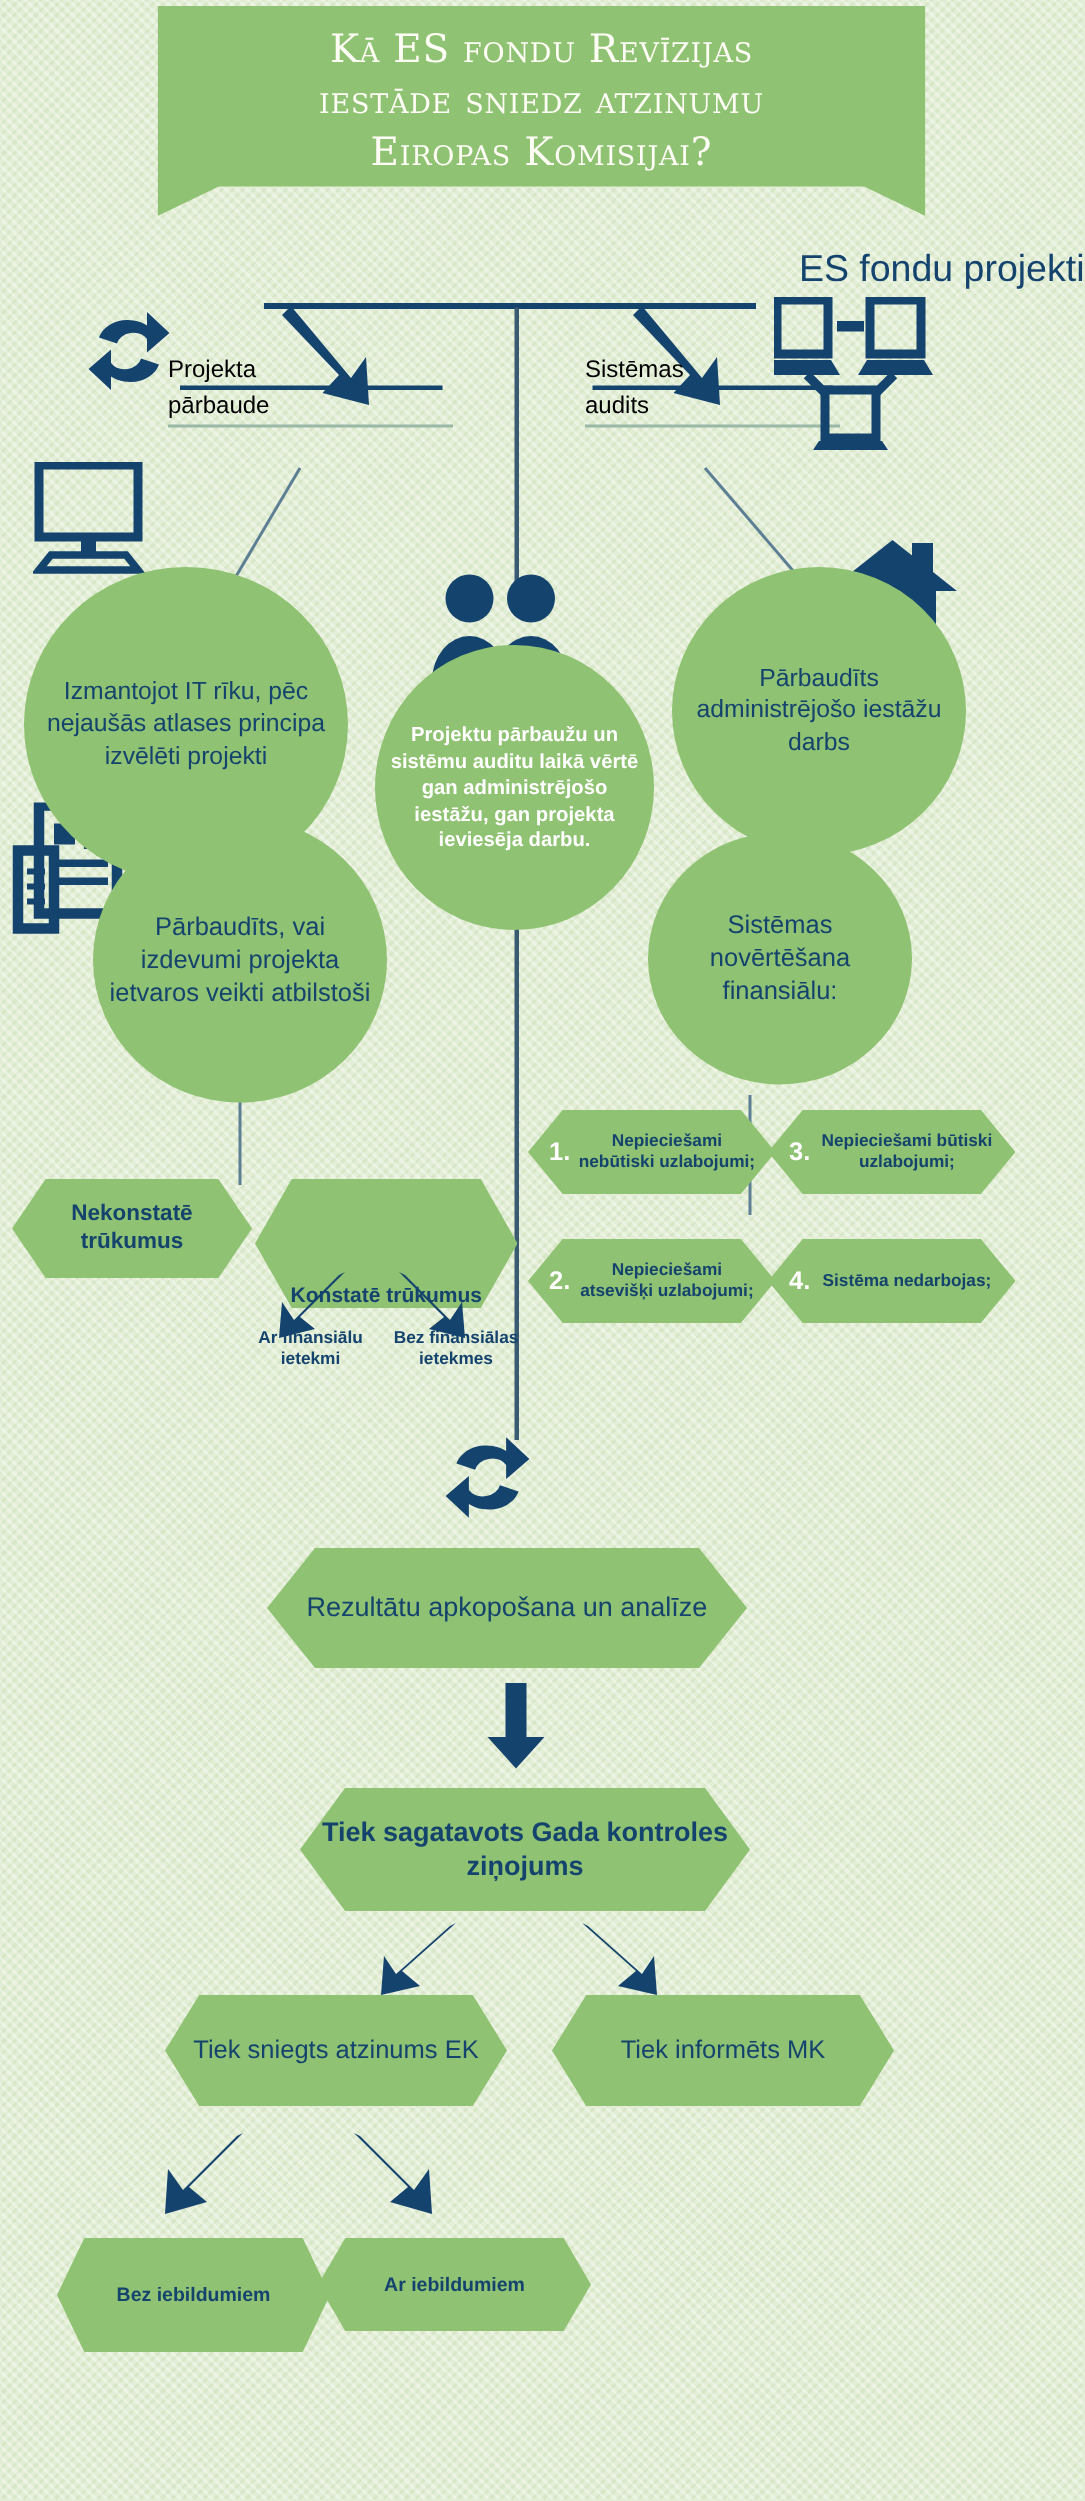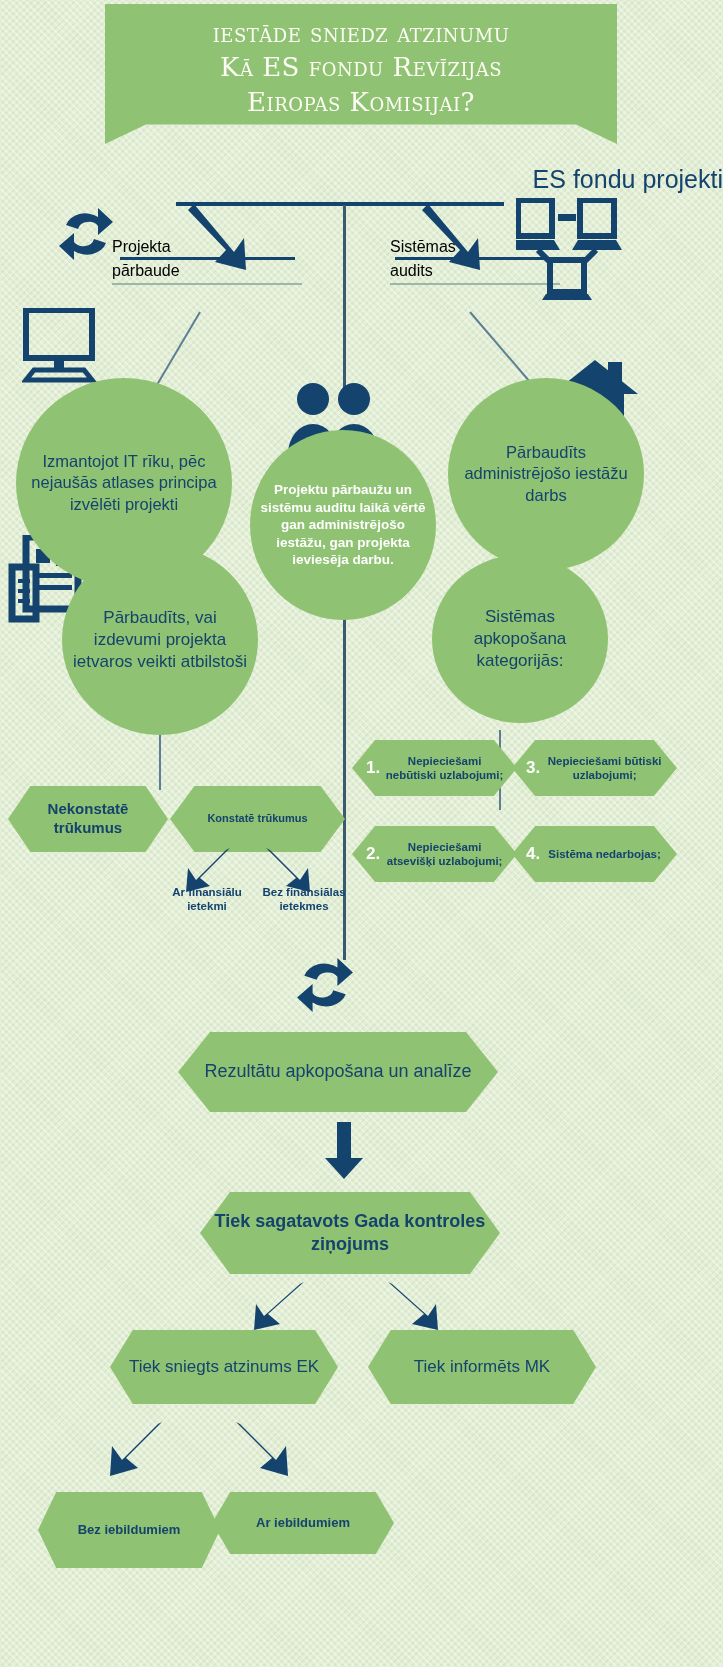--- a/index.html
+++ b/index.html
@@ -78,21 +78,21 @@
   .hex {
     background: #8fc272;
     clip-path: polygon(14% 0, 86% 0, 100% 50%, 86% 100%, 14% 100%, 0 50%);
     display: flex; align-items: center; justify-content: center;
     text-align: center; color: #14436e;
   }
   .hex.flat { clip-path: polygon(10% 0, 90% 0, 100% 50%, 90% 100%, 10% 100%, 0 50%); }
   .hex-label { padding: 0 6px; }
 
   #hex-nekonstate { left: 8px;   top: 786px; width: 160px; height: 66px; font-size: 15px; font-weight: bold; line-height: 1.25; }
-  #hex-konstate   { left: 170px; top: 786px; width: 175px; height: 66px; font-size: 11px; font-weight: bold; line-height: 1.25; }
+  #hex-konstate   { left: 170px; top: 786px; width: 175px; height: 86px; font-size: 14px; font-weight: bold; line-height: 1.25; align-items: flex-end; }
 
   .cat-hex {
     height: 56px; font-size: 11.5px; font-weight: bold; line-height: 1.22;
     position: absolute;
     display: flex; align-items: center;
   }
   .cat-num {
     color: #ffffff; font-size: 17px; font-weight: bold;
     margin-left: 14px; margin-right: 4px; flex: 0 0 auto;
   }
@@ -130,22 +130,22 @@
   
   .arrow { position: absolute; }
 </style>
 </head>
 <body>
 
 <div id="texture"></div>
 
 <div class="abs" id="title-banner">
   <div id="title-text">
+    <div>Kā ES fondu Revīzijas</div>
     <div>iestāde sniedz atzinumu</div>
-    <div>Kā ES fondu Revīzijas</div>
     <div>Eiropas Komisijai?</div>
   </div>
 </div>
 
 <div class="abs" id="top-label">ES fondu projekti</div>
 <div class="abs" id="top-rule"></div>
 <div class="abs" id="center-spine-1"></div>
 <div class="abs" id="center-spine-2"></div>
 
 <svg class="arrow" style="left:188px; top:200px;" width="80" height="72">
@@ -232,21 +232,21 @@
 <div class="abs circle" id="circle-exp">
   <span>Pārbaudīts, vai izdevumi projekta ietvaros veikti atbilstoši</span>
 </div>
 <div class="abs circle" id="circle-mid">
   <span>Projektu pārbaužu un sistēmu auditu laikā vērtē gan administrējošo iestāžu, gan projekta ieviesēja darbu.</span>
 </div>
 <div class="abs circle" id="circle-adm">
   <span>Pārbaudīts administrējošo iestāžu darbs</span>
 </div>
 <div class="abs circle" id="circle-eval">
-  <span>Sistēmas apkopošana kategorijās:</span>
+  <span>Sistēmas novērtēšana finansiālu:</span>
 </div>
 
 <div class="abs hex" id="hex-nekonstate">
   <span class="hex-label">Nekonstatē trūkumus</span>
 </div>
 <div class="abs hex" id="hex-konstate">
   <span class="hex-label">Konstatē trūkumus</span>
 </div>
 
 <svg class="arrow" style="left:186px; top:848px;" width="46" height="46">

